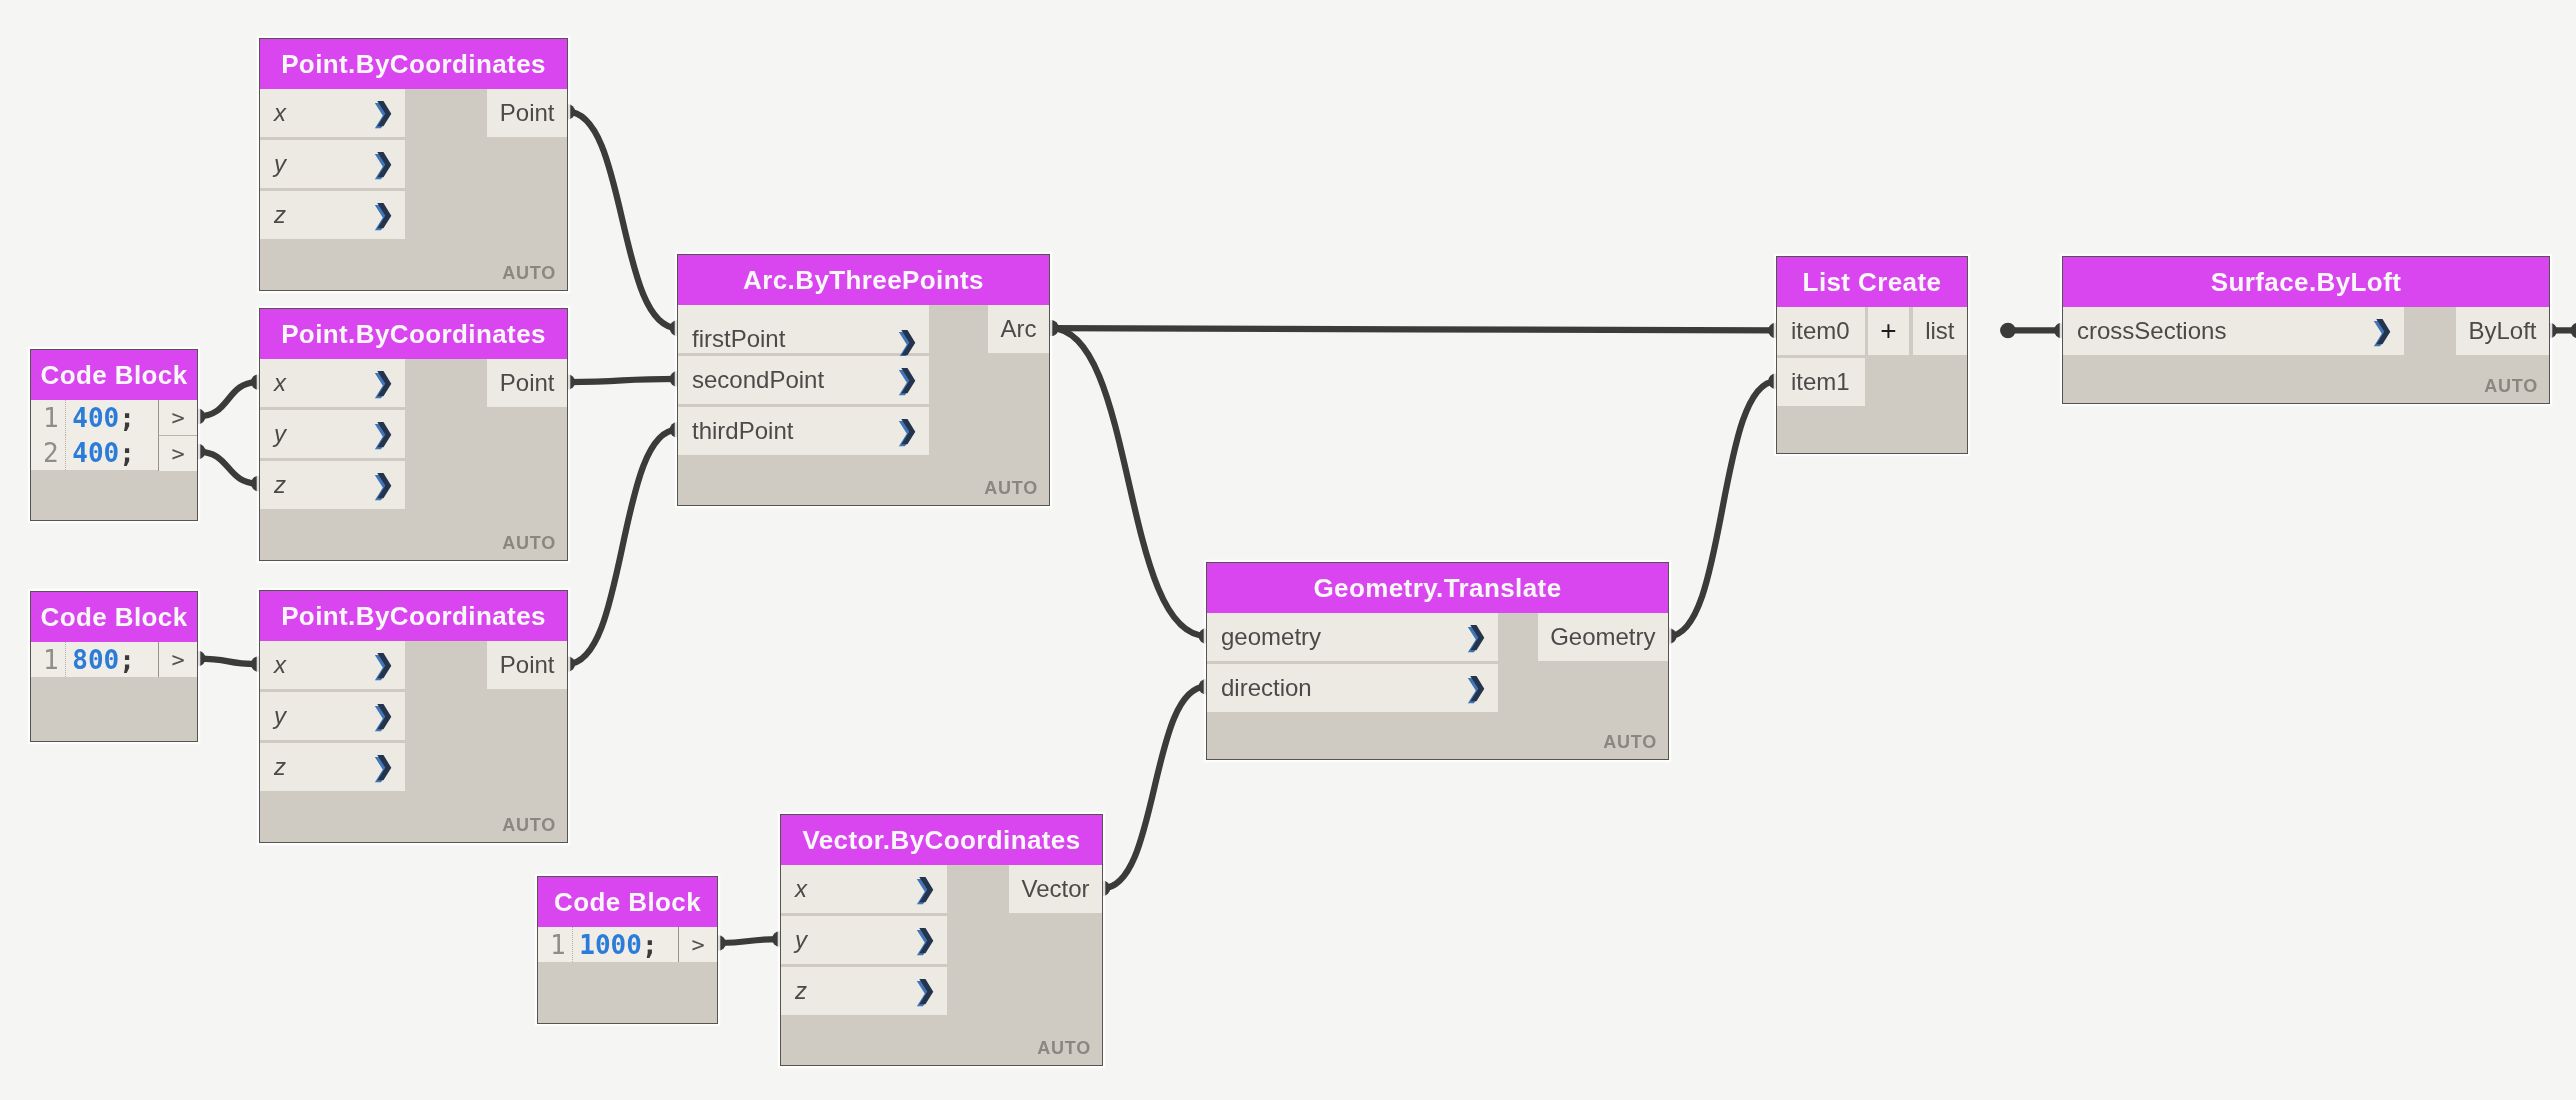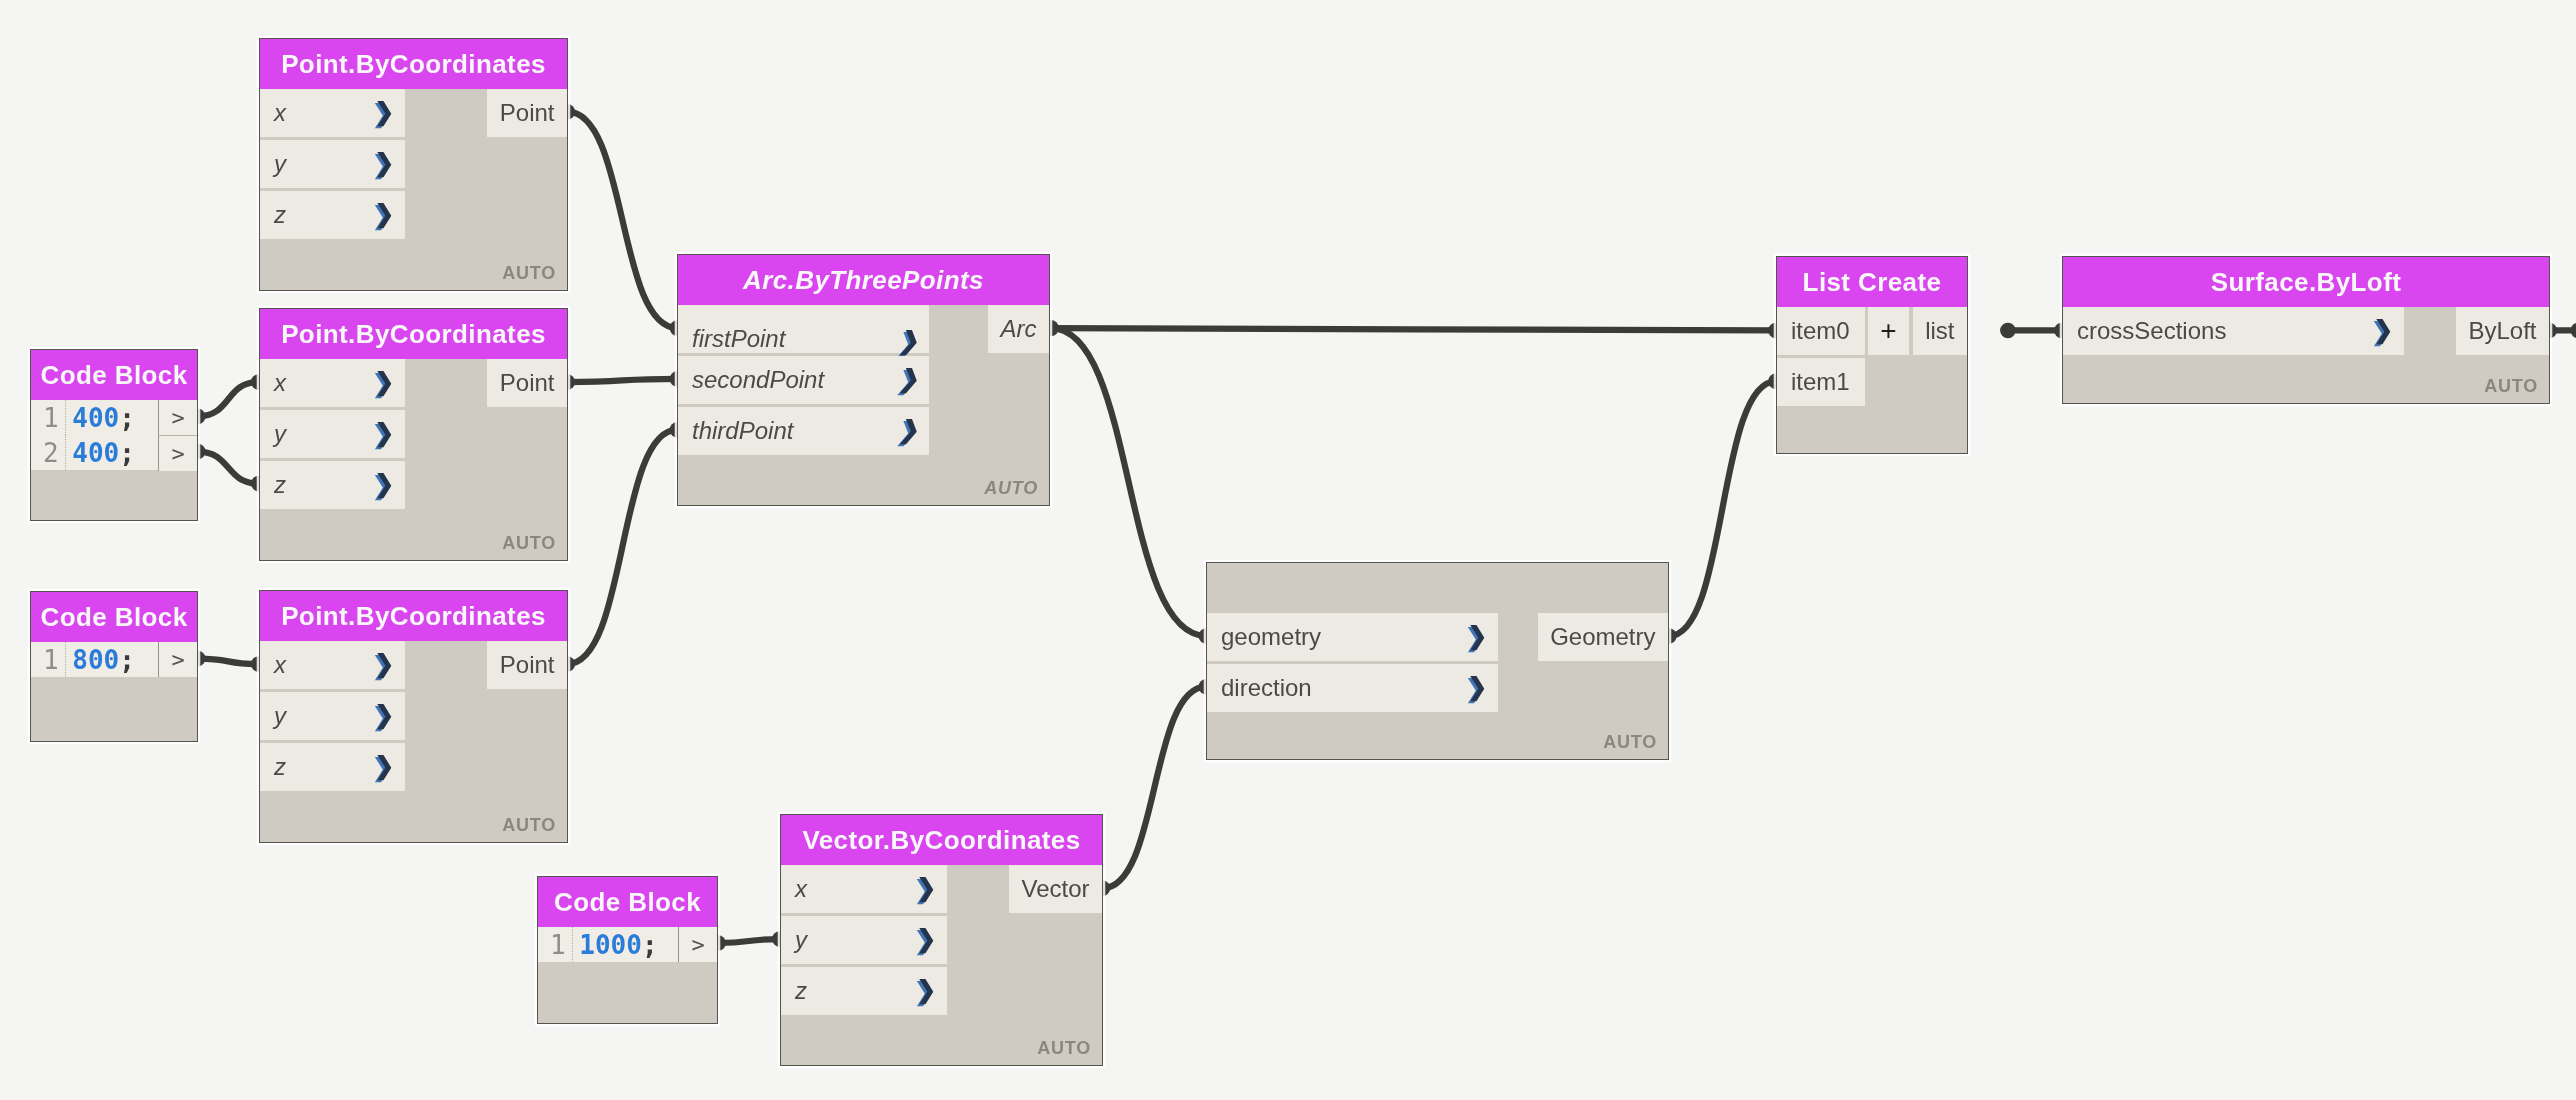--- a/index.html
+++ b/index.html
@@ -224,21 +224,21 @@
         <div class="cb-row">
           <span class="cb-num">1</span>
           <span class="cb-code">
             <span class="cb-val">1000</span>
             <span class="cb-semi">;</span>
           </span>
           <span class="cb-port">&gt;</span>
         </div>
       </div>
     </div>
-    <div class="node" style="left: 677px; top: 254px; width: 373px; height: 252px; font-style: italic;">
+    <div class="node" style="left: 677px; top: 254px; width: 373px; height: 252px;">
       <div class="node-header">
         <span>Arc.ByThreePoints</span>
       </div>
       <div class="port-row in" style="top: 50px; width: 251px; align-items: flex-end;">
         <span class="port-label">firstPoint</span>
         <span class="chevron">❯</span>
       </div>
       <div class="port-row in" style="top: 101px; width: 251px;">
         <span class="port-label">secondPoint</span>
         <span class="chevron">❯</span>
@@ -267,20 +267,23 @@
       <div class="port-row in" style="top: 152px; width: 166px;">
         <span class="port-label it">z</span>
         <span class="chevron">❯</span>
       </div>
       <div class="port-row out" style="top: 50px;">
         <span class="port-label">Vector</span>
       </div>
       <div class="lacing">AUTO</div>
     </div>
     <div class="node" style="left: 1206px; top: 562px; width: 463px; height: 198px;">
+      <div class="node-header">
+        <span>Geometry.Translate</span>
+      </div>
       <div class="port-row in" style="top: 50px; width: 291px;">
         <span class="port-label">geometry</span>
         <span class="chevron">❯</span>
       </div>
       <div class="port-row in" style="top: 101px; width: 291px;">
         <span class="port-label">direction</span>
         <span class="chevron">❯</span>
       </div>
       <div class="port-row out" style="top: 50px;">
         <span class="port-label">Geometry</span>

